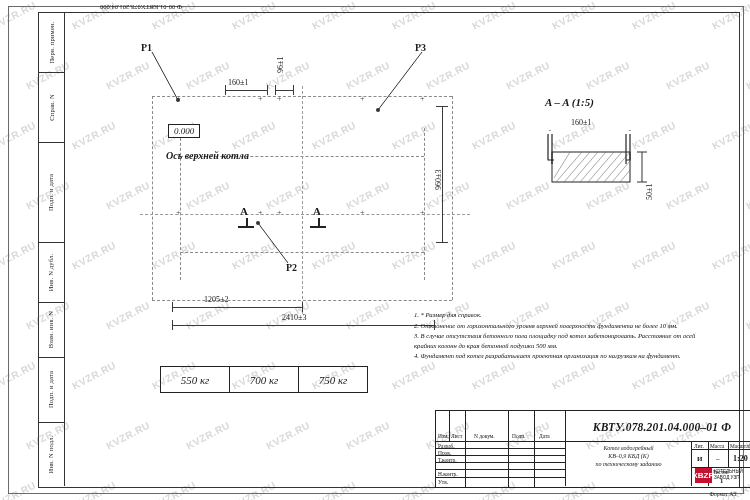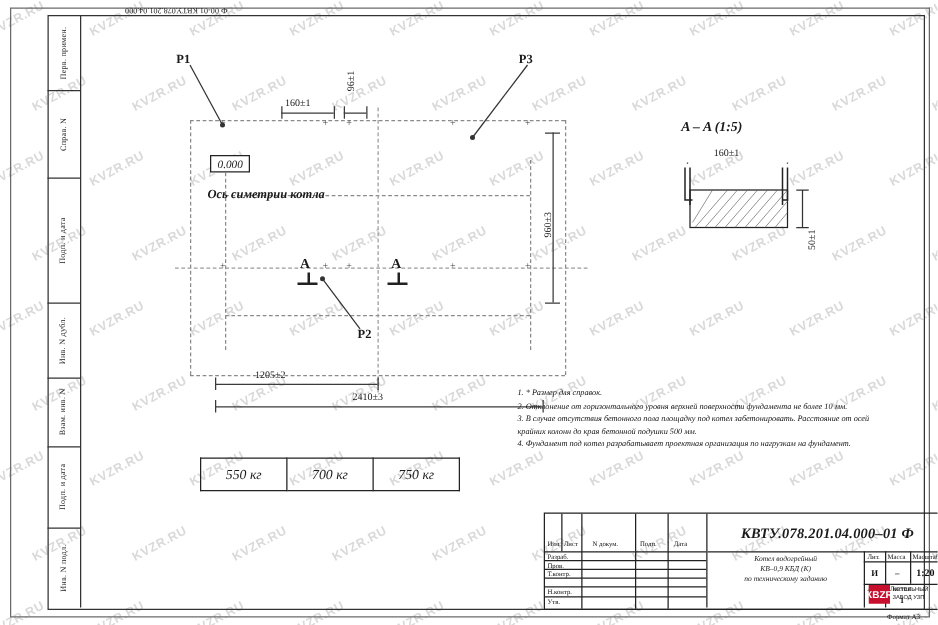--- a/index.html
+++ b/index.html
@@ -275,21 +275,21 @@
   <div class="plus" style="left:277px;top:208px;">+</div>
   <div class="plus" style="left:360px;top:208px;">+</div>
   <div class="plus" style="left:420px;top:208px;">+</div>
   <div class="plus" style="left:420px;top:94px;">+</div>
 
   <div class="dash-h" style="left:140px;top:214px;width:330px;border-top:1px dashed #9a9a9a;"></div>
   <div class="dash-v" style="left:302px;top:86px;height:228px;border-left:1px dashed #9a9a9a;"></div>
 
   <div class="zero-box" style="left:168px;top:124px;">0.000</div>
 
-  <div class="axis-cap" style="left:166px;top:150px;">Ось симетрии котла</div>
+  <div class="axis-cap" style="left:166px;top:150px;">Ось верхней котла</div>
 
   <div class="solid-h" style="left:225px;top:90px;width:42px;"></div>
   <div class="solid-v" style="left:225px;top:85px;height:10px;"></div>
   <div class="solid-v" style="left:267px;top:85px;height:10px;"></div>
   <div class="lbl" style="left:228px;top:78px;">160±1</div>
 
   <div class="solid-h" style="left:275px;top:90px;width:18px;"></div>
   <div class="solid-v" style="left:275px;top:85px;height:10px;"></div>
   <div class="solid-v" style="left:293px;top:85px;height:10px;"></div>
   <div class="lbl" style="left:276px;top:73px;transform:rotate(-90deg);transform-origin:left top;">96±1</div>

